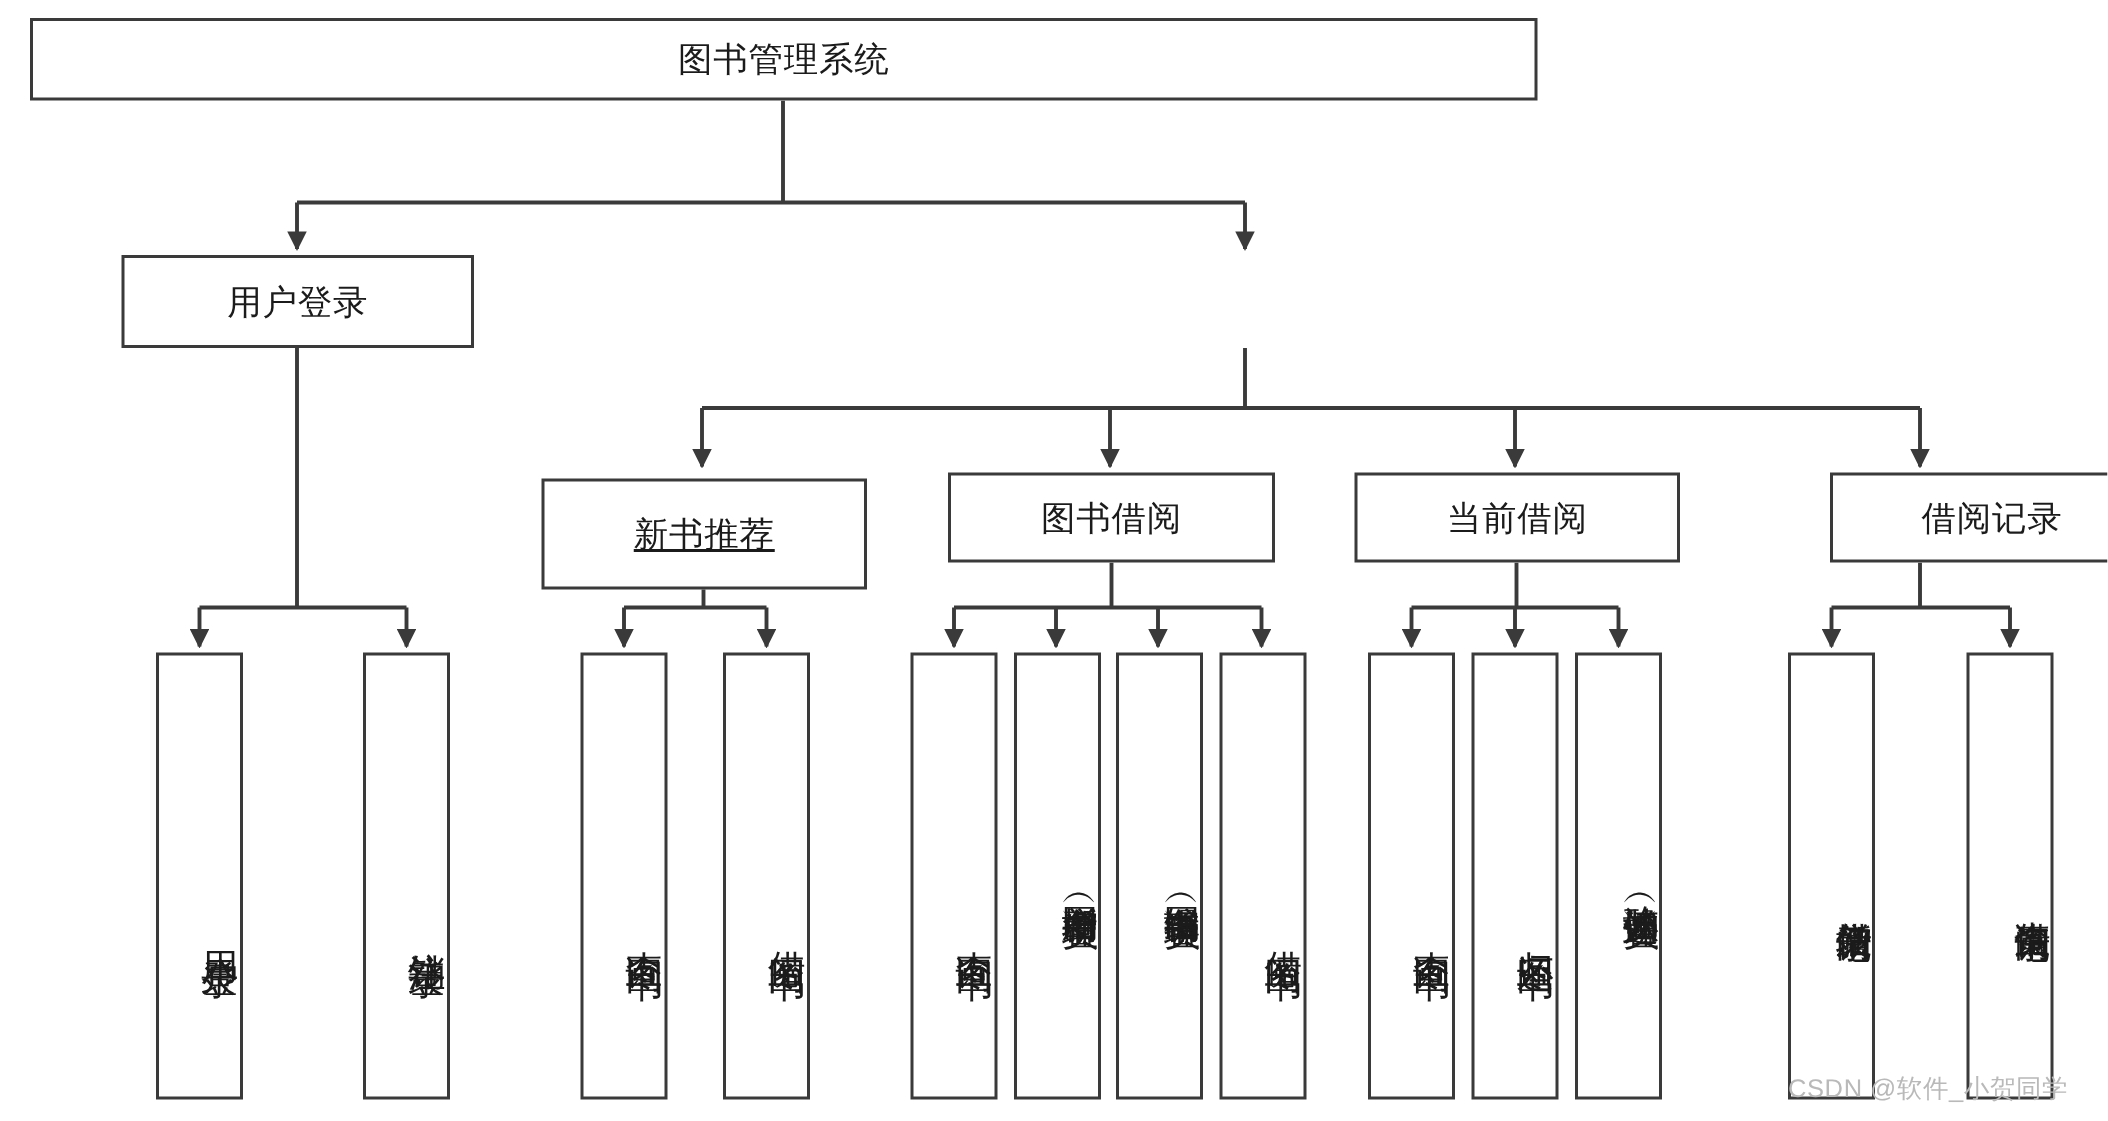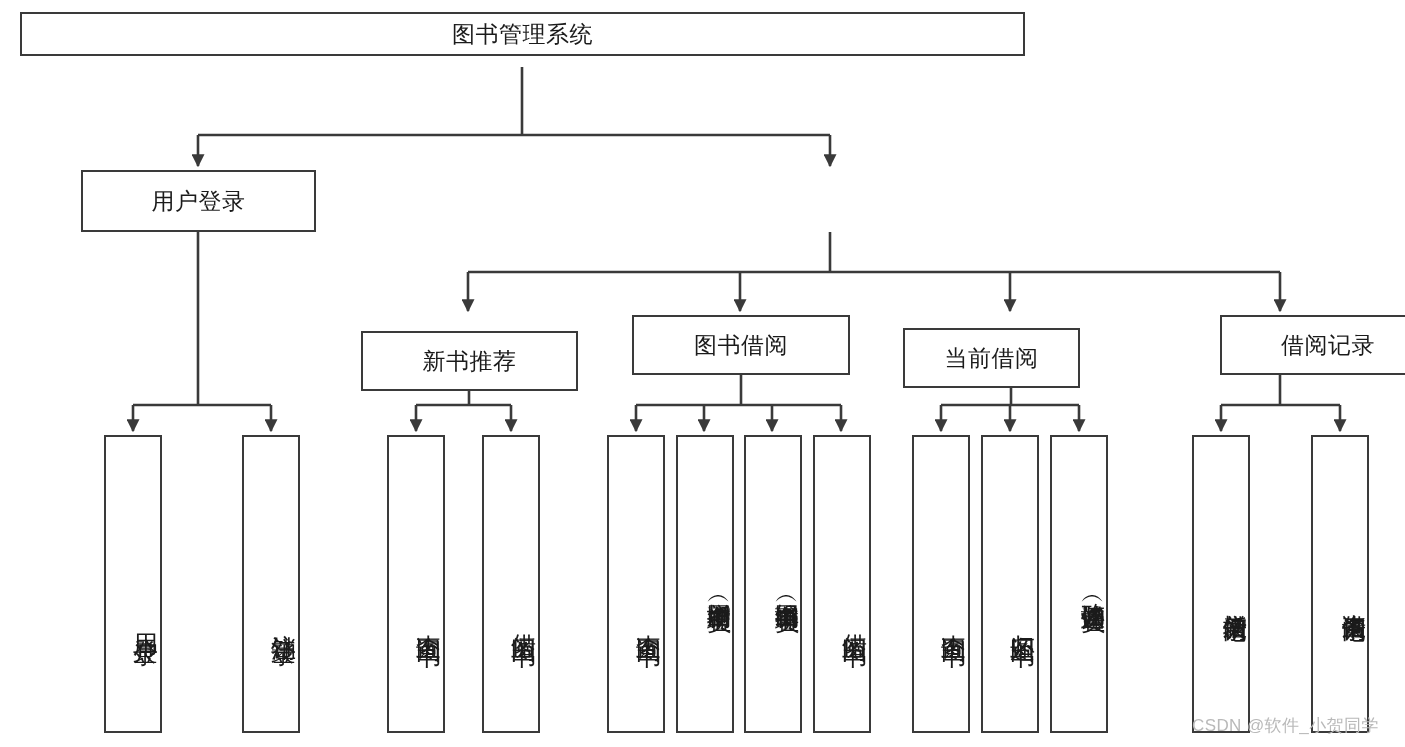--- a/index.html
+++ b/index.html
@@ -117,27 +117,27 @@
       <path d="M 1010 405 L 1010 431" marker-end="url(#arrow)"></path>
       <path d="M 1079 405 L 1079 431" marker-end="url(#arrow)"></path>
 
       <path d="M 1280 375 L 1280 405"></path>
       <path d="M 1221 405 L 1340 405"></path>
       <path d="M 1221 405 L 1221 431" marker-end="url(#arrow)"></path>
       <path d="M 1340 405 L 1340 431" marker-end="url(#arrow)"></path>
     </g>
   </svg>
 
-  <div class="node node-h node-root" style="left:20px; top:12px; width:1005px; height:44px;">图书管理系统</div>
+  <div class="node node-h node-root" style="left:20px; top:12px; width:1005px; height:55px;">图书管理系统</div>
 
   <div class="node node-h" style="left:81px; top:170px; width:235px; height:62px;">用户登录</div>
 
-  <div class="node node-h" style="left:361px; top:331px; width:217px; height:60px;">新书推荐</div>
+  <div class="node node-h" style="left:361px; top:319px; width:217px; height:74px;text-decoration:underline;">新书推荐</div>
   <div class="node node-h" style="left:632px; top:315px; width:218px; height:60px;">图书借阅</div>
-  <div class="node node-h" style="left:903px; top:328px; width:177px; height:60px;text-align:center;">当前借阅</div>
+  <div class="node node-h" style="left:903px; top:315px; width:217px; height:60px;text-align:center;">当前借阅</div>
   <div class="node node-h" style="left:1220px; top:315px; width:216px; height:60px;">借阅记录</div>
 
   <div class="node node-v" style="left:104px; top:435px; width:58px; height:298px; padding-top:72px;">用户登录</div>
   <div class="node node-v" style="left:242px; top:435px; width:58px; height:298px; padding-top:72px;">注销登录</div>
 
   <div class="node node-v" style="left:387px; top:435px; width:58px; height:298px; padding-top:72px;">查询图书</div>
   <div class="node node-v" style="left:482px; top:435px; width:58px; height:298px; padding-top:72px;">借阅图书</div>
 
   <div class="node node-v" style="left:607px; top:435px; width:58px; height:298px; padding-top:72px;">查询图书</div>
   <div class="node node-v tall-text" style="left:676px; top:435px; width:58px; height:298px; padding-top:8px;">新增图书（管理员）</div>

